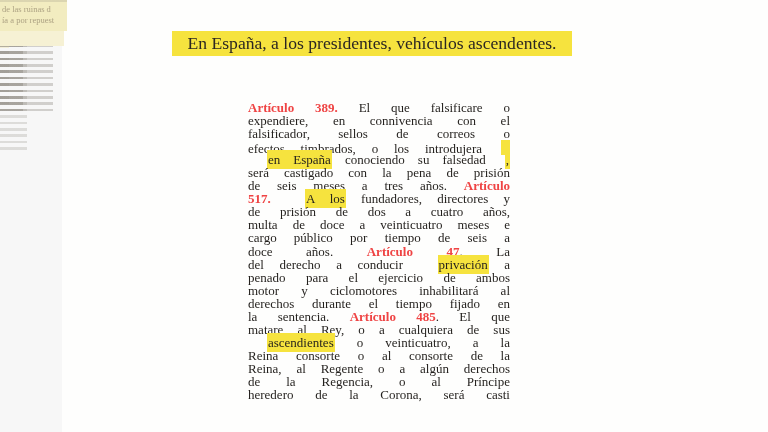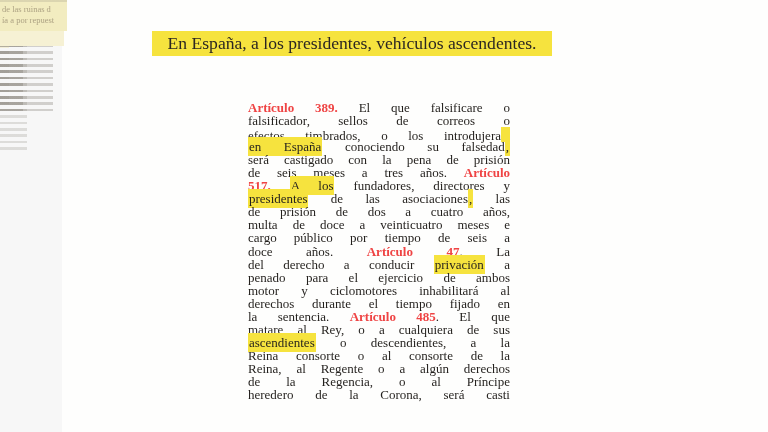--- a/index.html
+++ b/index.html
@@ -43,38 +43,38 @@
   }
   .frag-hl div { white-space: nowrap; }
   .frag-line {
     position: absolute; left: 701; top: 418; width: 67px; height: 5px;
     background: repeating-linear-gradient(to bottom, #8a8478 0 2px, transparent 2px 5px);
     opacity: .22;
   }
 
   
   .title-bar {
-    position: absolute; left: 152px; top: 31px; width: 400px; height: 25px;
+    position: absolute; left: 172px; top: 31px; width: 400px; height: 25px;
     background: #f6e33e;
     display: flex; align-items: center; justify-content: center;
     font-size: 17.6px; color: #2b2622; white-space: nowrap;
   }
 
   
   .article-column {
     position: absolute; left: 248px; top: 101px; width: 262px;
     font-size: 13px; line-height: 13.05px; color: #221f1c;
   }
   .tline {
     text-align: justify;
     text-align-last: justify;
     height: 13.05px; overflow: visible; white-space: nowrap;
   }
   .tline b { font-weight: 700; color: #ef4444; }
-  .hl { background: #f6e33e; padding: 2px 1px; }
+  .hl { background: #f6e33e; padding: 2px 1px; margin-left: 19px; }
   .sliver {
     display: inline-block; width: 7px; height: 11px;
     vertical-align: -2px; background: #f6e33e;
   }
 </style>
 </head>
 <body>
 
 <div class="stage">
 
@@ -98,37 +98,37 @@
     </div>
     <div class="frag-line"></div>
   </div>
 
   <div class="title-bar">
     <span>En España, a los presidentes, vehículos ascendentes.</span>
   </div>
 
   <div class="article-column">
       <div class="tline"><b>Artículo 389.</b><span> El que falsificare o</span></div>
+      <div class="tline"><span>expendiere, en connivencia con el</span></div>
       <div class="tline"><span>falsificador, sellos de correos o</span></div>
       <div class="tline"><span>efectos timbrados, o los introdujera</span><span class="hl sliver"></span></div>
       <div class="tline"><span class="hl">en España</span><span> conociendo su falsedad</span><span class="hl">,</span></div>
       <div class="tline"><span>será castigado con la pena de prisión</span></div>
       <div class="tline"><span>de seis meses a tres años. </span><b>Artículo</b></div>
       <div class="tline"><b>517.</b><span> </span><span class="hl">A los</span><span> fundadores, directores y</span></div>
-      <div class="tline"><span class="hl">presidentes</span><span> de las asociaciones</span><span class="hl">,</span><span> las</span></div>
       <div class="tline"><span>de prisión de dos a cuatro años,</span></div>
       <div class="tline"><span>multa de doce a veinticuatro meses e</span></div>
       <div class="tline"><span>cargo público por tiempo de seis a</span></div>
       <div class="tline"><span>doce años. </span><b>Artículo 47</b><span>. La</span></div>
       <div class="tline"><span>del derecho a conducir </span><span class="hl">privación</span><span> a</span></div>
       <div class="tline"><span>penado para el ejercicio de ambos</span></div>
       <div class="tline"><span>motor y ciclomotores inhabilitará al</span></div>
       <div class="tline"><span>derechos durante el tiempo fijado en</span></div>
       <div class="tline"><span>la sentencia. </span><b>Artículo 485</b><span>. El que</span></div>
       <div class="tline"><span>matare al Rey, o a cualquiera de sus</span></div>
-      <div class="tline"><span class="hl">ascendientes</span><span> o descendientes, a la</span></div>
+      <div class="tline"><span class="hl">ascendientes</span><span> o veinticuatro, a la</span></div>
       <div class="tline"><span>Reina consorte o al consorte de la</span></div>
       <div class="tline"><span>Reina, al Regente o a algún derechos</span></div>
       <div class="tline"><span>de la Regencia, o al Príncipe</span></div>
       <div class="tline"><span>heredero de la Corona, será casti</span></div>
     </div>
 
 </div>
 
 </body></html>

